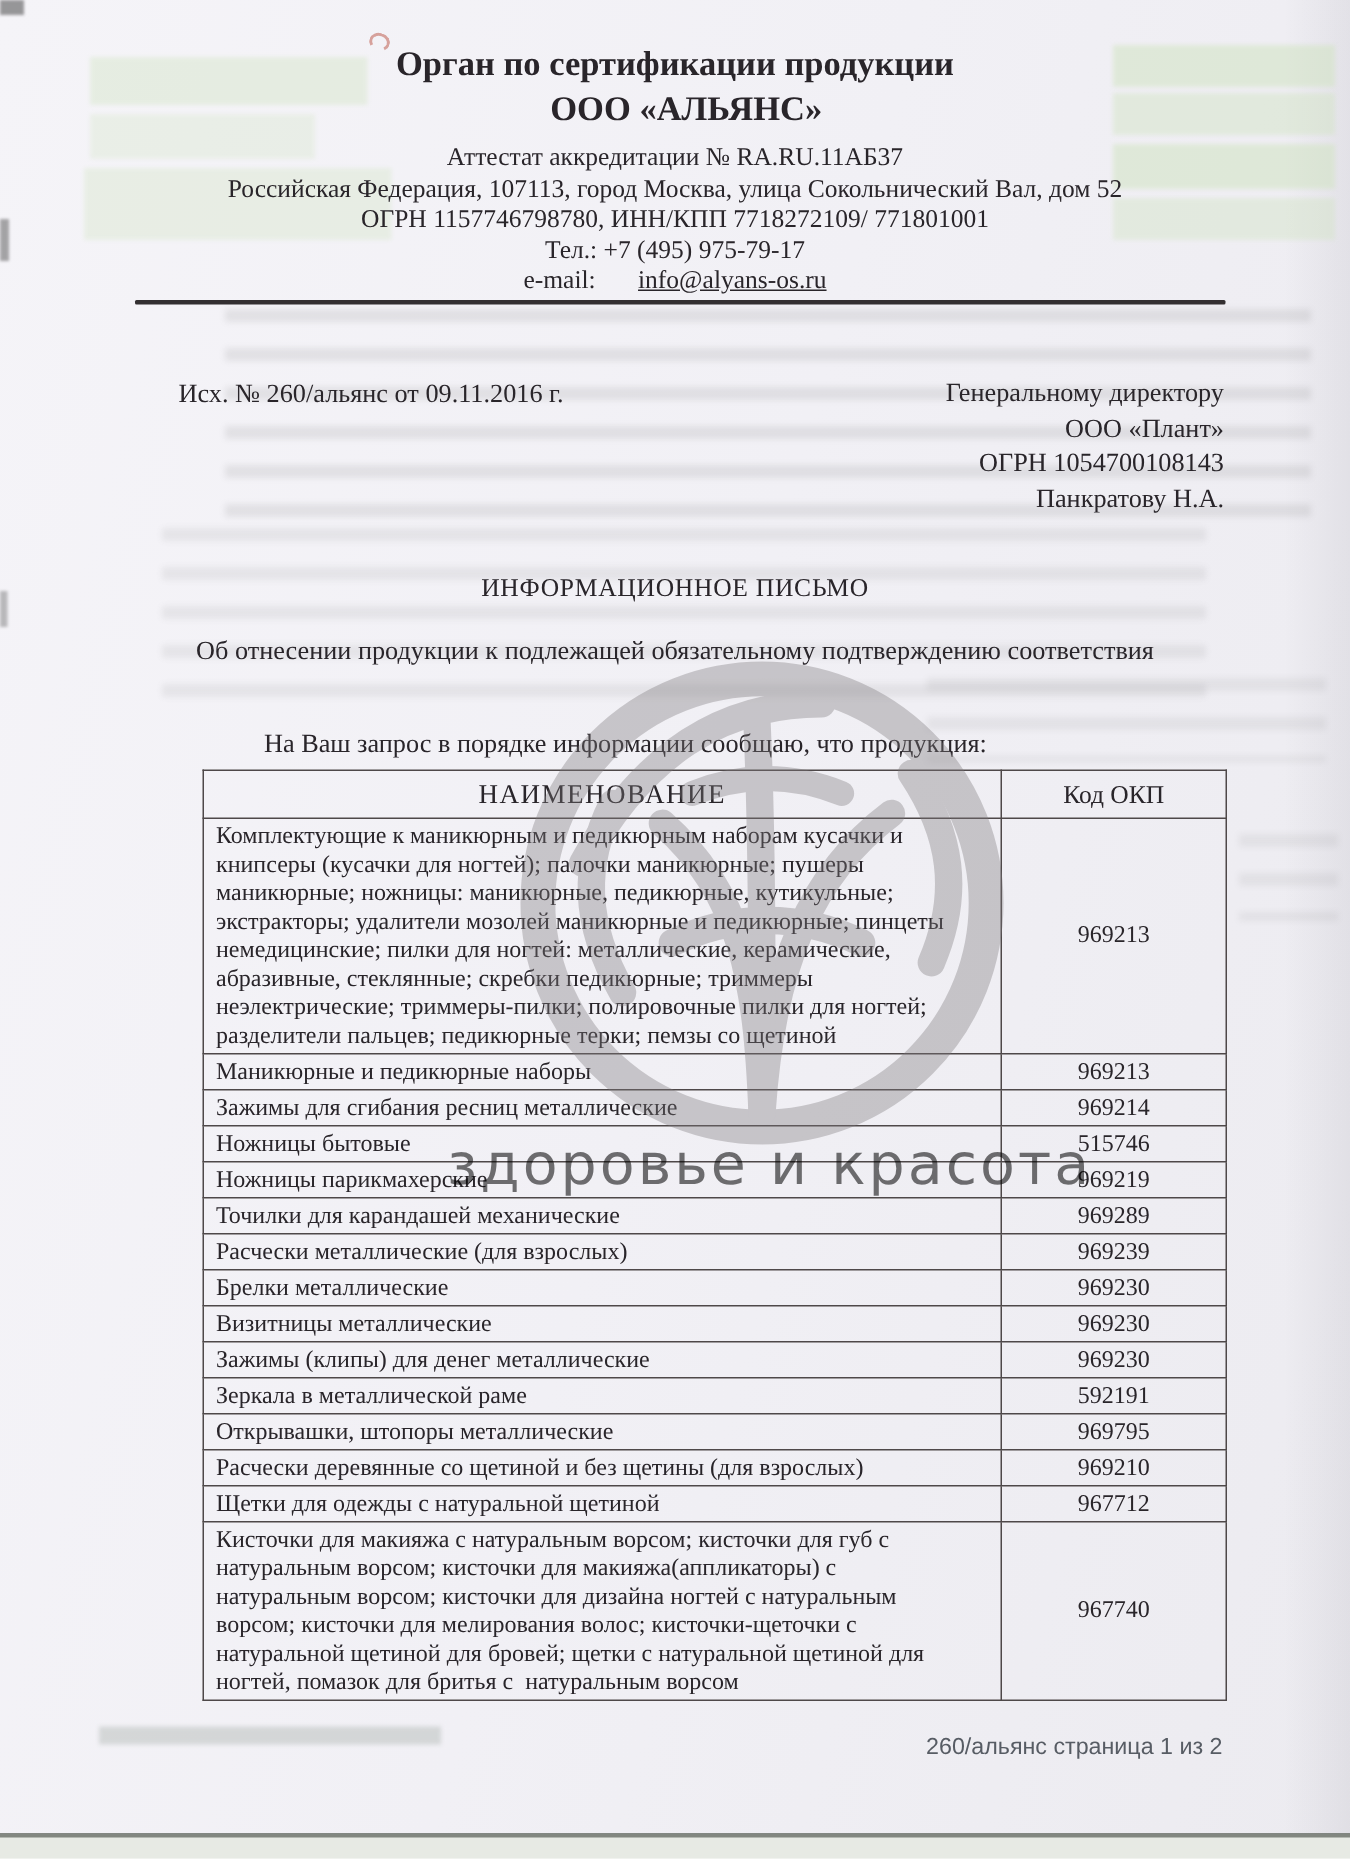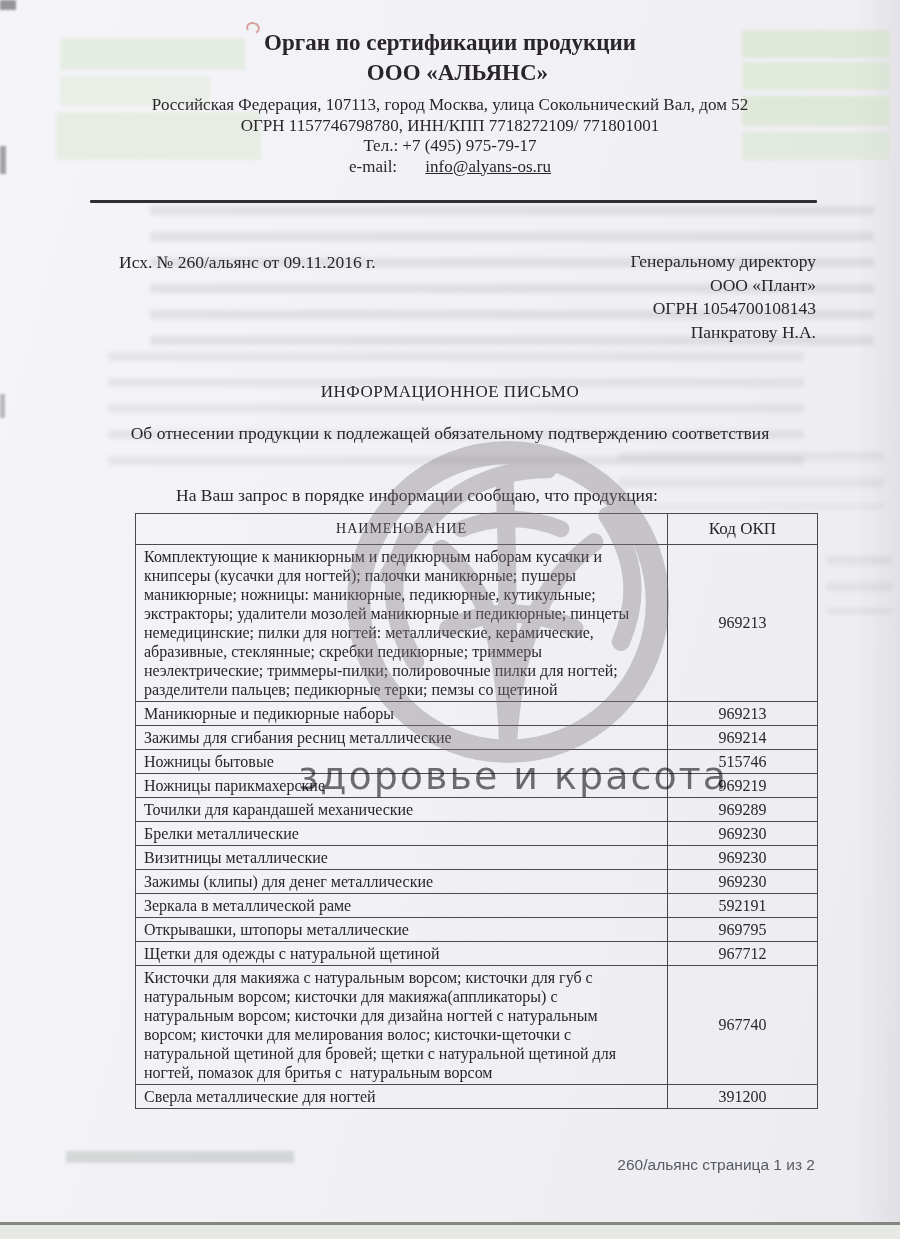--- a/index.html
+++ b/index.html
@@ -45,21 +45,21 @@
   .h-email-link{text-decoration:underline;margin-left:24px;}
   .divider{position:absolute;left:90px;top:200px;width:727px;height:3px;background:#332f31;border-radius:1px;}
   .ref-line{position:absolute;left:119px;top:252px;font-size:17.5px;}
   .recipient{position:absolute;right:84px;top:250px;text-align:right;font-size:17.5px;line-height:23.5px;}
   .doc-title{position:absolute;top:382px;left:0;width:900px;text-align:center;font-size:17px;letter-spacing:.5px;}
   .doc-subject{position:absolute;top:423px;left:0;width:900px;text-align:center;font-size:17.5px;}
   .intro-line{position:absolute;top:485px;left:176px;font-size:17.5px;}
 
   table.okp{position:absolute;left:135px;top:513px;width:683px;border-collapse:collapse;table-layout:fixed;}
   table.okp th,table.okp td{border:1.7px solid #4e4849;}
-  table.okp th{font-weight:normal;padding:5px 4px;font-size:14px;letter-spacing:1px;}
+  table.okp th{font-weight:normal;padding:5px 4px;font-size:18px;letter-spacing:1px;}
   table.okp th.code-h{width:141px;font-size:17px;letter-spacing:0;margin-top:16px;}
   td.name-cell{padding:2px 8px;font-size:16px;line-height:19px;white-space:pre-wrap;vertical-align:middle;}
   td.code-cell{text-align:center;vertical-align:middle;font-size:16px;padding:2px;}
 
   .page-footer{position:absolute;top:1156px;right:85px;font-family:"Liberation Sans",sans-serif;font-size:15.5px;color:#575c64;}
 
   
   .wm{position:absolute;pointer-events:none;z-index:4;}
   .wm-logo{left:342px;top:436px;width:332px;height:332px;opacity:.36;}
   .wm-brand{left:188px;top:648px;font-family:"DejaVu Sans",sans-serif;font-weight:bold;font-size:118px;line-height:118px;color:#8f8b91;opacity:.5;letter-spacing:1px;}
@@ -87,20 +87,21 @@
   <div class="artifact corner-mark"></div>
   <div class="artifact edge-mark1"></div>
   <div class="artifact edge-mark2"></div>
   <div class="artifact red-speck"></div>
 
   <div class="content">
 
     <div class="header-block">
       <div class="h-bold">Орган по сертификации продукции</div>
       <div class="h-bold org-name">ООО «АЛЬЯНС»</div>
+      <div class="h-info">Аттестат аккредитации № RA.RU.11АБ37</div>
       <div class="h-info">Российская Федерация, 107113, город Москва, улица Сокольнический Вал, дом 52</div>
       <div class="h-info">ОГРН 1157746798780, ИНН/КПП 7718272109/ 771801001</div>
       <div class="h-info">Тел.: +7 (495) 975-79-17</div>
       <div class="h-info"><span>e-mail: </span><span class="h-email-link">info@alyans-os.ru</span></div>
     </div>
 
     <div class="divider"></div>
 
     <div class="ref-line">Исх. № 260/альянс от 09.11.2016 г.</div>
 
@@ -148,55 +149,59 @@
           </tr>
           <tr>
             <td class="name-cell">Ножницы парикмахерские</td>
             <td class="code-cell">969219</td>
           </tr>
           <tr>
             <td class="name-cell">Точилки для карандашей механические</td>
             <td class="code-cell">969289</td>
           </tr>
           <tr>
+            <td class="name-cell">Расчески металлические (для взрослых)</td>
+            <td class="code-cell">969239</td>
+          </tr>
+          <tr>
             <td class="name-cell">Брелки металлические</td>
             <td class="code-cell">969230</td>
           </tr>
           <tr>
             <td class="name-cell">Визитницы металлические</td>
             <td class="code-cell">969230</td>
           </tr>
           <tr>
             <td class="name-cell">Зажимы (клипы) для денег металлические</td>
             <td class="code-cell">969230</td>
           </tr>
           <tr>
             <td class="name-cell">Зеркала в металлической раме</td>
             <td class="code-cell">592191</td>
           </tr>
           <tr>
             <td class="name-cell">Открывашки, штопоры металлические</td>
             <td class="code-cell">969795</td>
+          </tr>
+          <tr>
+            <td class="name-cell">Расчески деревянные со щетиной и без щетины (для взрослых)</td>
+            <td class="code-cell">969210</td>
           </tr>
           <tr>
             <td class="name-cell">Щетки для одежды с натуральной щетиной</td>
             <td class="code-cell">967712</td>
           </tr>
           <tr>
             <td class="name-cell">Кисточки для макияжа с натуральным ворсом; кисточки для губ с
 натуральным ворсом; кисточки для макияжа(аппликаторы) с
 натуральным ворсом; кисточки для дизайна ногтей с натуральным
 ворсом; кисточки для мелирования волос; кисточки-щеточки с
 натуральной щетиной для бровей; щетки с натуральной щетиной для
 ногтей, помазок для бритья с  натуральным ворсом</td>
             <td class="code-cell">967740</td>
-          </tr>
-          <tr>
-            <td class="name-cell">Сверла металлические для ногтей</td>
-            <td class="code-cell">391200</td>
           </tr>
         </tbody>
     </table>
 
     <div class="page-footer">260/альянс страница 1 из 2</div>
   </div>
 
   <svg class="wm wm-logo" viewBox="0 0 100 100">
     <g fill="none" stroke="#7d797c" stroke-linecap="round">
       <circle cx="50" cy="50" r="45" stroke-width="7"></circle>

